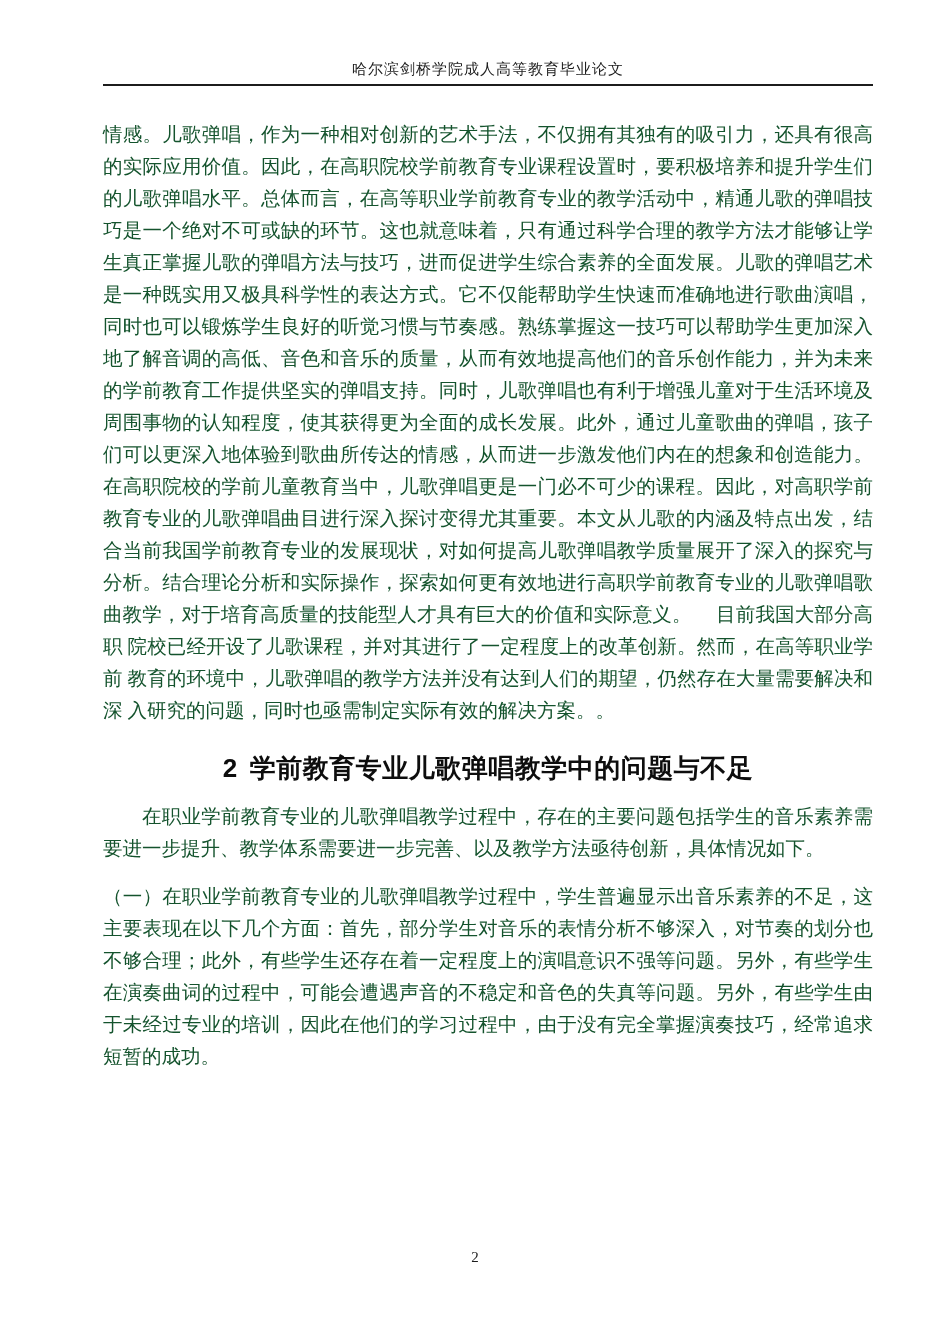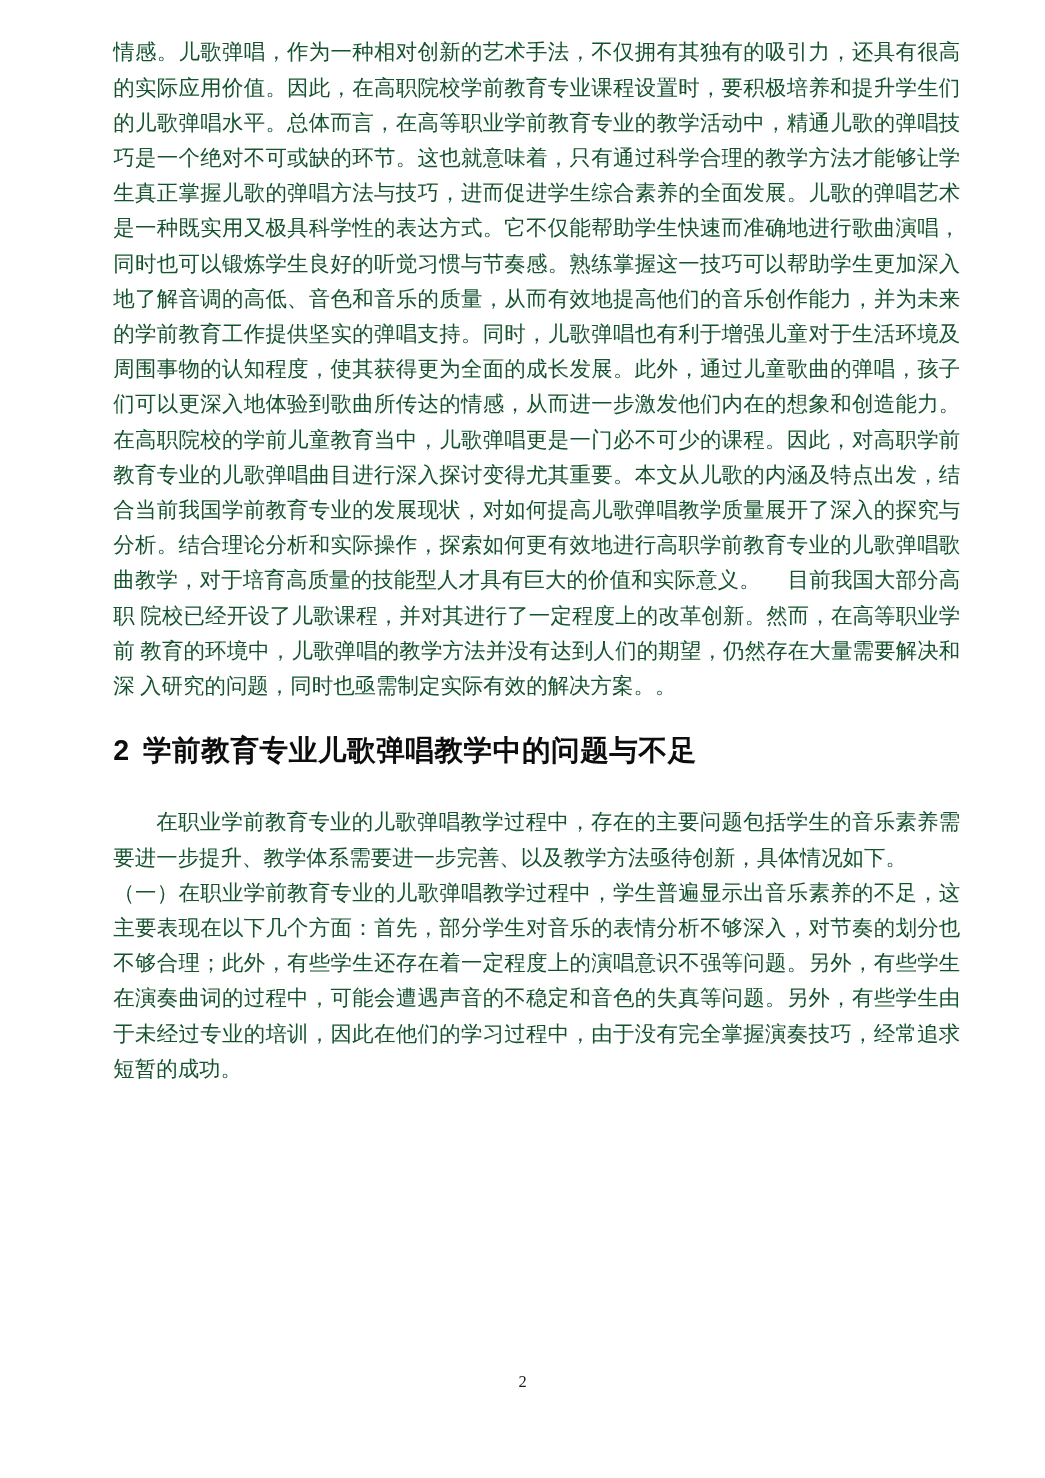--- a/index.html
+++ b/index.html
@@ -45,48 +45,53 @@
     margin-top: 33px;
   }
   .section-heading {
     margin: 23px 0 14px 0;
     font-family: "Liberation Sans", "DejaVu Sans", sans-serif;
     font-weight: 600;
     font-size: 26px;
     line-height: 36px;
     color: #0d0d0d;
     letter-spacing: 0.5px;
+    text-align: center;
   }
   .section-heading .section-number {
     margin-right: 12px;
   }
   .par-indent {
     text-indent: 2em;
-    margin-top: 33px;
+    margin-top: 15px;
   }
   .par-item {
+    margin-top: 16px;
   }
   
   .doc-footer {
     position: absolute;
     left: 0;
     bottom: 78px;
     width: 100%;
     text-align: center;
   }
   .page-number {
     font-size: 15px;
     color: #1c1c1c;
   }
 </style>
 </head>
 <body>
 
 <div class="page">
 
+  <div class="doc-header">
+    <span class="header-title">哈尔滨剑桥学院成人高等教育毕业论文</span>
+  </div>
 
   <div class="content">
 
     <p class="body-par intro-par">情感。儿歌弹唱，作为一种相对创新的艺术手法，不仅拥有其独有的吸引力，还具有很高的实际应用价值。因此，在高职院校学前教育专业课程设置时，要积极培养和提升学生们的儿歌弹唱水平。总体而言，在高等职业学前教育专业的教学活动中，精通儿歌的弹唱技巧是一个绝对不可或缺的环节。这也就意味着，只有通过科学合理的教学方法才能够让学生真正掌握儿歌的弹唱方法与技巧，进而促进学生综合素养的全面发展。儿歌的弹唱艺术是一种既实用又极具科学性的表达方式。它不仅能帮助学生快速而准确地进行歌曲演唱，同时也可以锻炼学生良好的听觉习惯与节奏感。熟练掌握这一技巧可以帮助学生更加深入地了解音调的高低、音色和音乐的质量，从而有效地提高他们的音乐创作能力，并为未来的学前教育工作提供坚实的弹唱支持。同时，儿歌弹唱也有利于增强儿童对于生活环境及周围事物的认知程度，使其获得更为全面的成长发展。此外，通过儿童歌曲的弹唱，孩子们可以更深入地体验到歌曲所传达的情感，从而进一步激发他们内在的想象和创造能力。在高职院校的学前儿童教育当中，儿歌弹唱更是一门必不可少的课程。因此，对高职学前教育专业的儿歌弹唱曲目进行深入探讨变得尤其重要。本文从儿歌的内涵及特点出发，结合当前我国学前教育专业的发展现状，对如何提高儿歌弹唱教学质量展开了深入的探究与分析。结合理论分析和实际操作，探索如何更有效地进行高职学前教育专业的儿歌弹唱歌曲教学，对于培育高质量的技能型人才具有巨大的价值和实际意义。 　目前我国大部分高职 院校已经开设了儿歌课程，并对其进行了一定程度上的改革创新。然而，在高等职业学前 教育的环境中，儿歌弹唱的教学方法并没有达到人们的期望，仍然存在大量需要解决和深 入研究的问题，同时也亟需制定实际有效的解决方案。。</p>
 
     <h2 class="section-heading">
       <span class="section-number">2</span><span>学前教育专业儿歌弹唱教学中的问题与不足</span>
     </h2>
 
     <p class="body-par par-indent">在职业学前教育专业的儿歌弹唱教学过程中，存在的主要问题包括学生的音乐素养需要进一步提升、教学体系需要进一步完善、以及教学方法亟待创新，具体情况如下。</p>

